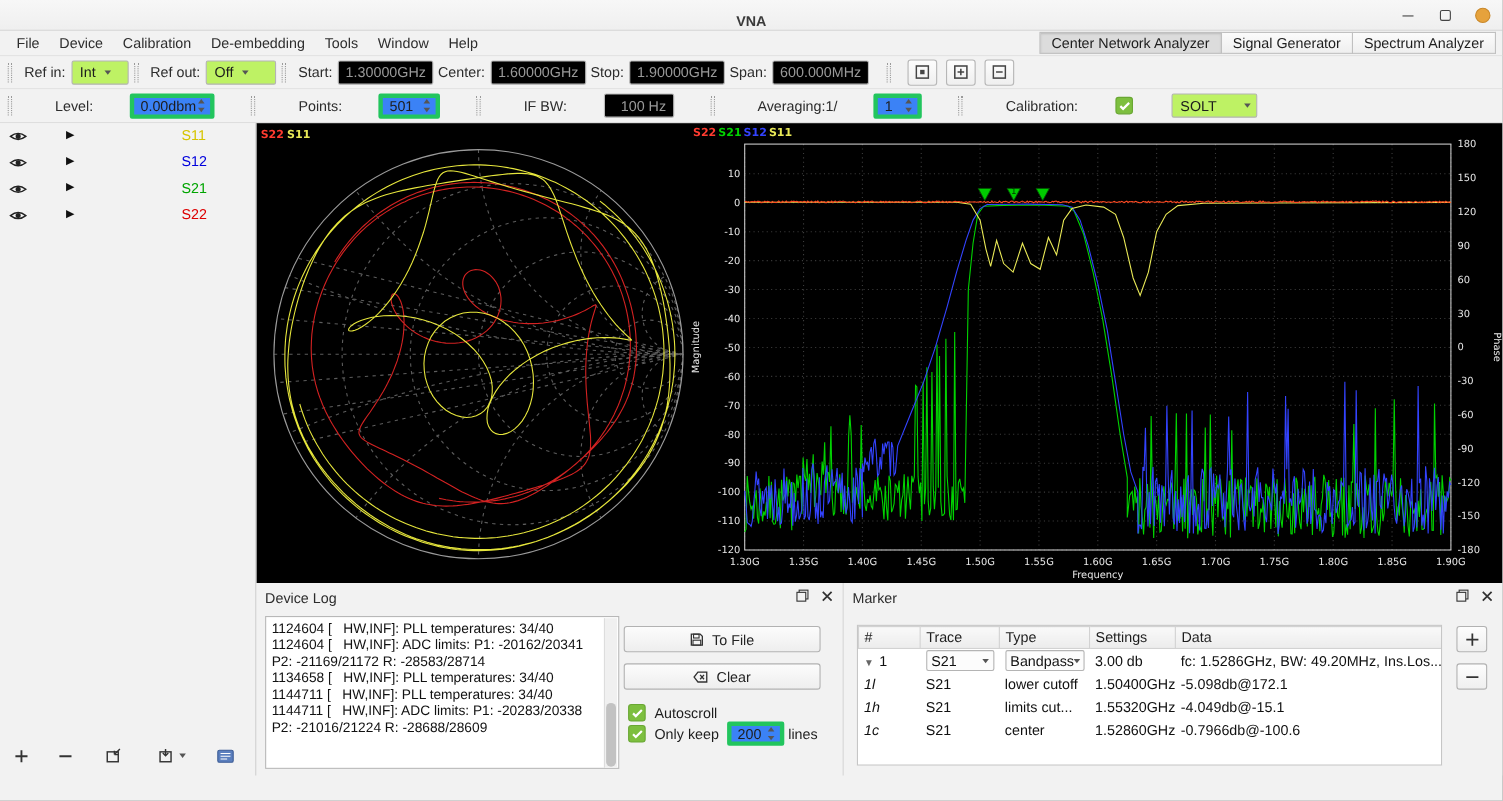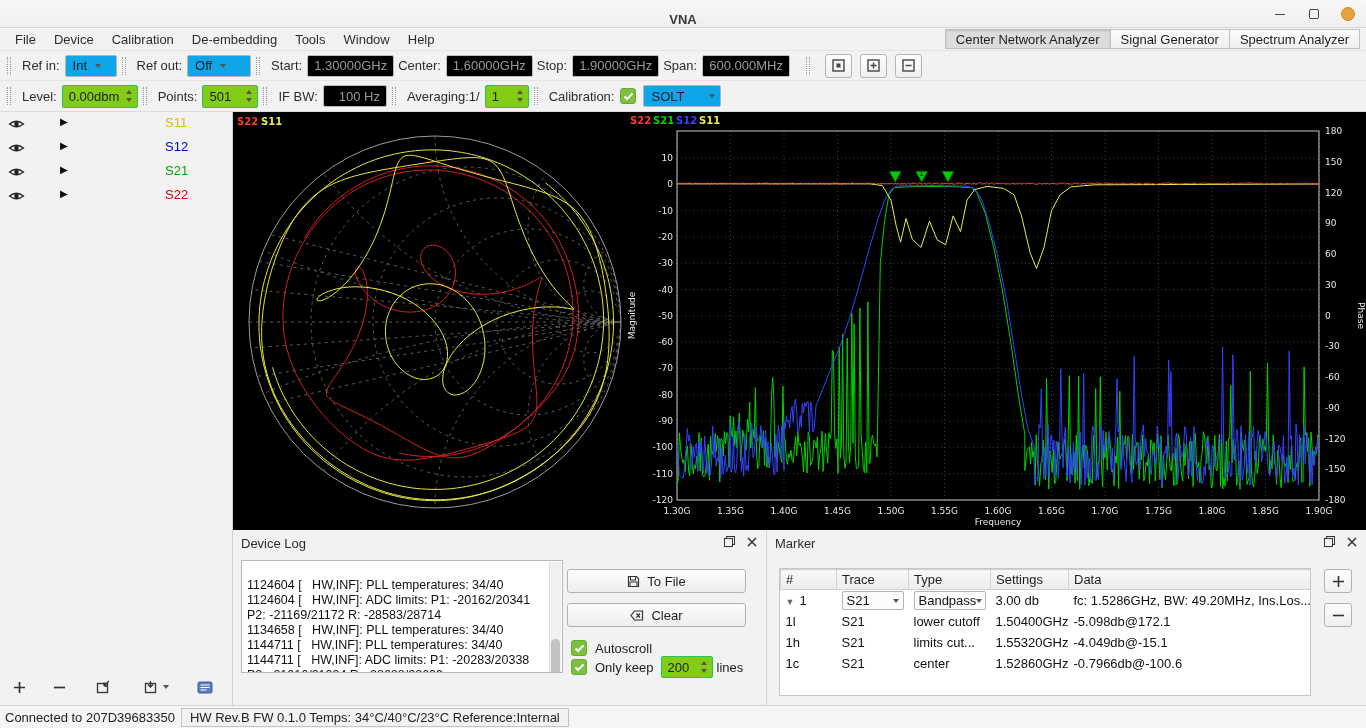--- a/index.html
+++ b/index.html
@@ -20,28 +20,28 @@
   .menubar { height:22px; background:#f2f2f2; display:flex; align-items:center; padding:0 6px; }
   .menu-item { padding:2px 9px; color:#2d2d2d; }
   .mode-tabs { margin-left:auto; display:flex; height:20px; }
   .mode-tab { padding:1px 10px; border:1px solid #c0c0c0; background:linear-gradient(#fbfbfb,#efefef); display:flex; align-items:center; font-size:13px; }
   .mode-tab + .mode-tab { border-left:none; }
   .mode-tab.active { background:#dcdcdc; box-shadow:inset 0 1px 2px rgba(0,0,0,.15); }
 
   
   .toolbar { display:flex; align-items:center; background:#f2f2f2; border-top:1px solid #e3e3e3; padding:12px 2px; }
   .toolbar.t1 { height:30px; }
-  .toolbar.t2 { height:32px; border-bottom:1px solid #dcdcdc; }
+  .toolbar.t2 { height:32px; border-bottom:1px solid #dcdcdc;gap:28px; }
   .tsep { width:4px; height:18px; border-left:1px dotted #9a9a9a; border-right:1px dotted #9a9a9a; margin:0 7px 0 5px; }
   .tlabel { margin:0 2px 0 4px; color:#2c2c2c; white-space:nowrap; }
-  .combo { display:inline-flex; align-items:center; height:22px; background:#0ea5e9; border:1px solid #b4b4b4; border-radius:2px; padding:0 5px 0 7px; margin-left:3px; }
+  .combo { display:inline-flex; align-items:center; height:22px; background:#bef264; border:1px solid #b4b4b4; border-radius:2px; padding:0 5px 0 7px; margin-left:3px; }
   .combo .arr { width:0; height:0; border-left:3.5px solid transparent; border-right:3.5px solid transparent; border-top:4.5px solid #555; margin-left:8px; }
   .field { display:inline-flex; align-items:center; height:22px; min-width:72px; background:#fcfcfc; border:1px solid #bcbcbc; border-radius:2px; padding:0 6px; margin-left:3px; }
   .field.disabled { color:#999; background:#000000; }
-  .spin { display:inline-flex; align-items:center; height:23px; background:#84cc16; border:1px solid #22c55e; border-radius:2px; padding:0 3px 0 6px; margin-left:3px; }
+  .spin { display:inline-flex; align-items:center; height:23px; background:#3b82f6; border:4px solid #22c55e; border-radius:2px; padding:0 3px 0 6px; margin-left:3px; }
   .spin .btns { display:flex; flex-direction:column; gap:4px; margin-left:7px; padding:0 2px; }
   .spin .up { width:0; height:0; border-left:3.5px solid transparent; border-right:3.5px solid transparent; border-bottom:4.5px solid #555; }
   .spin .dn { width:0; height:0; border-left:3.5px solid transparent; border-right:3.5px solid transparent; border-top:4.5px solid #555; }
   .tbtn { width:27px; height:24px; border:1px solid #b6b6b6; border-radius:3px; background:linear-gradient(#fdfdfd,#efefef); display:inline-flex; align-items:center; justify-content:center; margin-left:8px; }
   .cb { width:16px; height:16px; border-radius:3px; background:#7dbf3f; border:1px solid #69a733; display:inline-flex; align-items:center; justify-content:center; margin:0 4px; }
 
   
   .main { position:relative; height:593px; display:flex; }
   .traces-panel { position:relative; width:233px; border-right:1px solid #d0d0d0; background:#f2f2f2; }
   .panel-header { height:26px; display:flex; align-items:center; padding:0 8px; font-size:13px; color:#2c2c2c; }
@@ -54,37 +54,37 @@
   .flatbtn { display:inline-flex; align-items:center; justify-content:center; width:26px; height:24px; }
 
   .right-side { width:1133px; display:flex; flex-direction:column; }
   .charts { height:418px; background:#000; display:flex; }
   .charts svg { display:block; }
 
   .docks { height:175px; display:flex; background:#f2f2f2; }
   .devlog { position:relative; width:533px; }
   .markerp { position:relative; width:600px; border-left:1px solid #d6d6d6; }
 
-  .logbox { position:absolute; left:8px; top:30px; width:322px; height:113px; background:#fff; border:1px solid #b8b8b8; padding:17px 16px 3px 5px; overflow:hidden; }
+  .logbox { position:absolute; left:8px; top:30px; width:322px; height:139px; background:#fff; border:1px solid #b8b8b8; padding:3px 16px 3px 5px; overflow:hidden; }
   .log-line { white-space:pre; font-size:12.5px; line-height:15px; color:#111; }
   .logscroll { position:absolute; right:1px; top:1px; width:12px; height:137px; background:#f0f0f0; border-left:1px solid #dddddd; }
   .logthumb { position:absolute; left:1px; right:1px; bottom:2px; height:58px; background:#c2c2c2; border-radius:5px; }
   .devlog-right { position:absolute; left:334px; top:0; width:190px; }
   .btn-lg { height:24px; width:179px; border:1px solid #b2b2b2; border-radius:3px; background:linear-gradient(#fcfcfc,#eeeeee); display:flex; align-items:center; justify-content:center; gap:7px; font-size:13px; color:#222; }
   .cbrow { display:flex; align-items:center; gap:4px; font-size:13px; }
   .spin.small { height:22px; min-width:52px; }
 
   .mtable-wrap { position:absolute; left:12px; top:38px; width:532px; height:128px; background:#fff; border:1px solid #c6c6c6; overflow:hidden; }
   table.mtable { border-collapse:collapse; width:530px; table-layout:fixed; font-size:13px; }
   table.mtable th { background:linear-gradient(#f9f9f9,#ececec); border:1px solid #d2d2d2; font-weight:normal; text-align:left; padding:2px 5px; height:20px; }
   table.mtable td { padding:1px 5px; height:21px; white-space:nowrap; overflow:hidden; color:#111; }
   .mini-combo { display:inline-flex; align-items:center; justify-content:space-between; width:100%; height:19px; background:#fcfcfc; border:1px solid #b4b4b4; border-radius:2px; padding:0 4px; }
   .mini-combo .arr { width:0; height:0; border-left:3px solid transparent; border-right:3px solid transparent; border-top:4px solid #555; }
   .expander-tree { color:#666; font-size:9px; margin-right:5px; }
-  .indent { padding-left:24px; }
+  .indent { padding-left:24px;font-style:italic; }
   .sqbtn { position:absolute; width:28px; height:24px; border:1px solid #b2b2b2; border-radius:3px; background:linear-gradient(#fdfdfd,#efefef); display:flex; align-items:center; justify-content:center; font-size:15px; color:#333; }
 
   
   .statusbar { height:23px; border-top:1px solid #d5d5d5; background:#f5f5f5; display:flex; align-items:center; padding:0 5px; font-size:13px; color:#222; }
   .status-box { margin-left:6px; border:1px solid #c3c3c3; background:#f2f2f2; padding:0 8px; height:19px; display:flex; align-items:center; }
 </style>
 </head>
 <body>
 
 <div class="app">
@@ -547,18 +547,14 @@
               <svg width="13" height="13" viewBox="0 0 13 13">
                 <path d="M1 6.5h11" stroke="#333" stroke-width="1.6"></path>
               </svg>
             </span>
         </div>
 
       </div>
     </div>
   </div>
 
-  <div class="statusbar">
-    <span>Connected to 207D39683350</span>
-    <span class="status-box">HW Rev.B FW 0.1.0 Temps: 34°C/40°C/23°C Reference:Internal</span>
-  </div>
 
 </div>
 
 </body></html>

